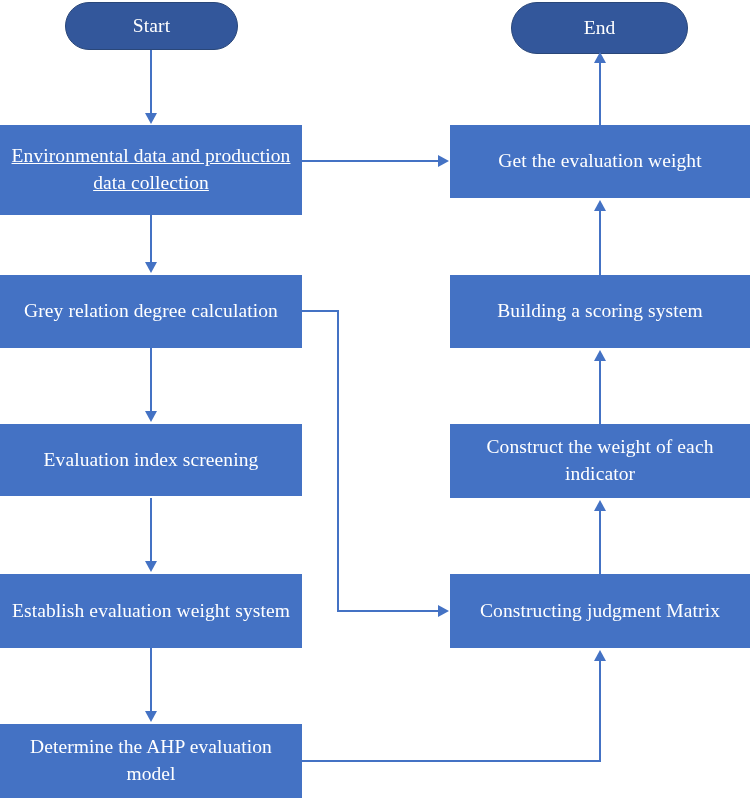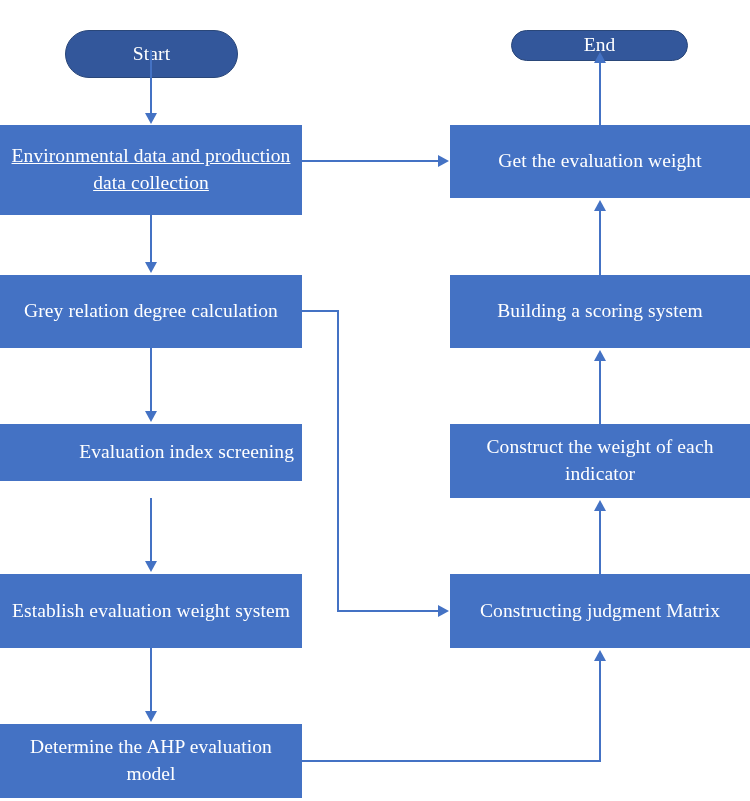--- a/index.html
+++ b/index.html
@@ -29,21 +29,20 @@
     padding: 2px 8px;
     -webkit-font-smoothing: antialiased;
   }
   .node.process {
     background: #4472C4;
   }
   .node.terminator {
     background: #33579B;
     border: 1px solid #2A4779;
     border-radius: 999px;
-    margin-top: 28px;
   }
   .node .label {
     display: block;
     width: 100%;
   }
   
   .conn {
     position: absolute;
     background: #4472C4;
   }
@@ -72,41 +71,41 @@
 </style>
 </head>
 <body>
 
 <div id="canvas">
 
   <div class="node terminator" style="left:65px; top:2px; width:173px; height:48px;">
     <span class="label">Start</span>
   </div>
 
-  <div class="node terminator" style="left:511px; top:2px; width:177px; height:31px;">
+  <div class="node terminator" style="left:511px; top:2px; width:177px; height:52px;">
     <span class="label">End</span>
   </div>
 
   <div class="node process" style="left:0px; top:125px; width:302px; height:90px;text-decoration:underline;">
     <span class="label">Environmental data and production data collection</span>
   </div>
 
   <div class="node process" style="left:450px; top:125px; width:300px; height:73px;">
     <span class="label">Get the evaluation weight</span>
   </div>
 
   <div class="node process" style="left:450px; top:275px; width:300px; height:73px;">
     <span class="label">Building a scoring system</span>
   </div>
 
   <div class="node process" style="left:0px; top:275px; width:302px; height:73px;">
     <span class="label">Grey relation degree calculation</span>
   </div>
 
-  <div class="node process" style="left:0px; top:424px; width:302px; height:57px;text-align:right;">
+  <div class="node process" style="left:0px; top:424px; width:302px; height:72px;">
     <span class="label">Evaluation index screening</span>
   </div>
 
   <div class="node process" style="left:450px; top:424px; width:300px; height:74px;">
     <span class="label">Construct the weight of each indicator</span>
   </div>
 
   <div class="node process" style="left:0px; top:574px; width:302px; height:74px;">
     <span class="label">Establish evaluation weight system</span>
   </div>

